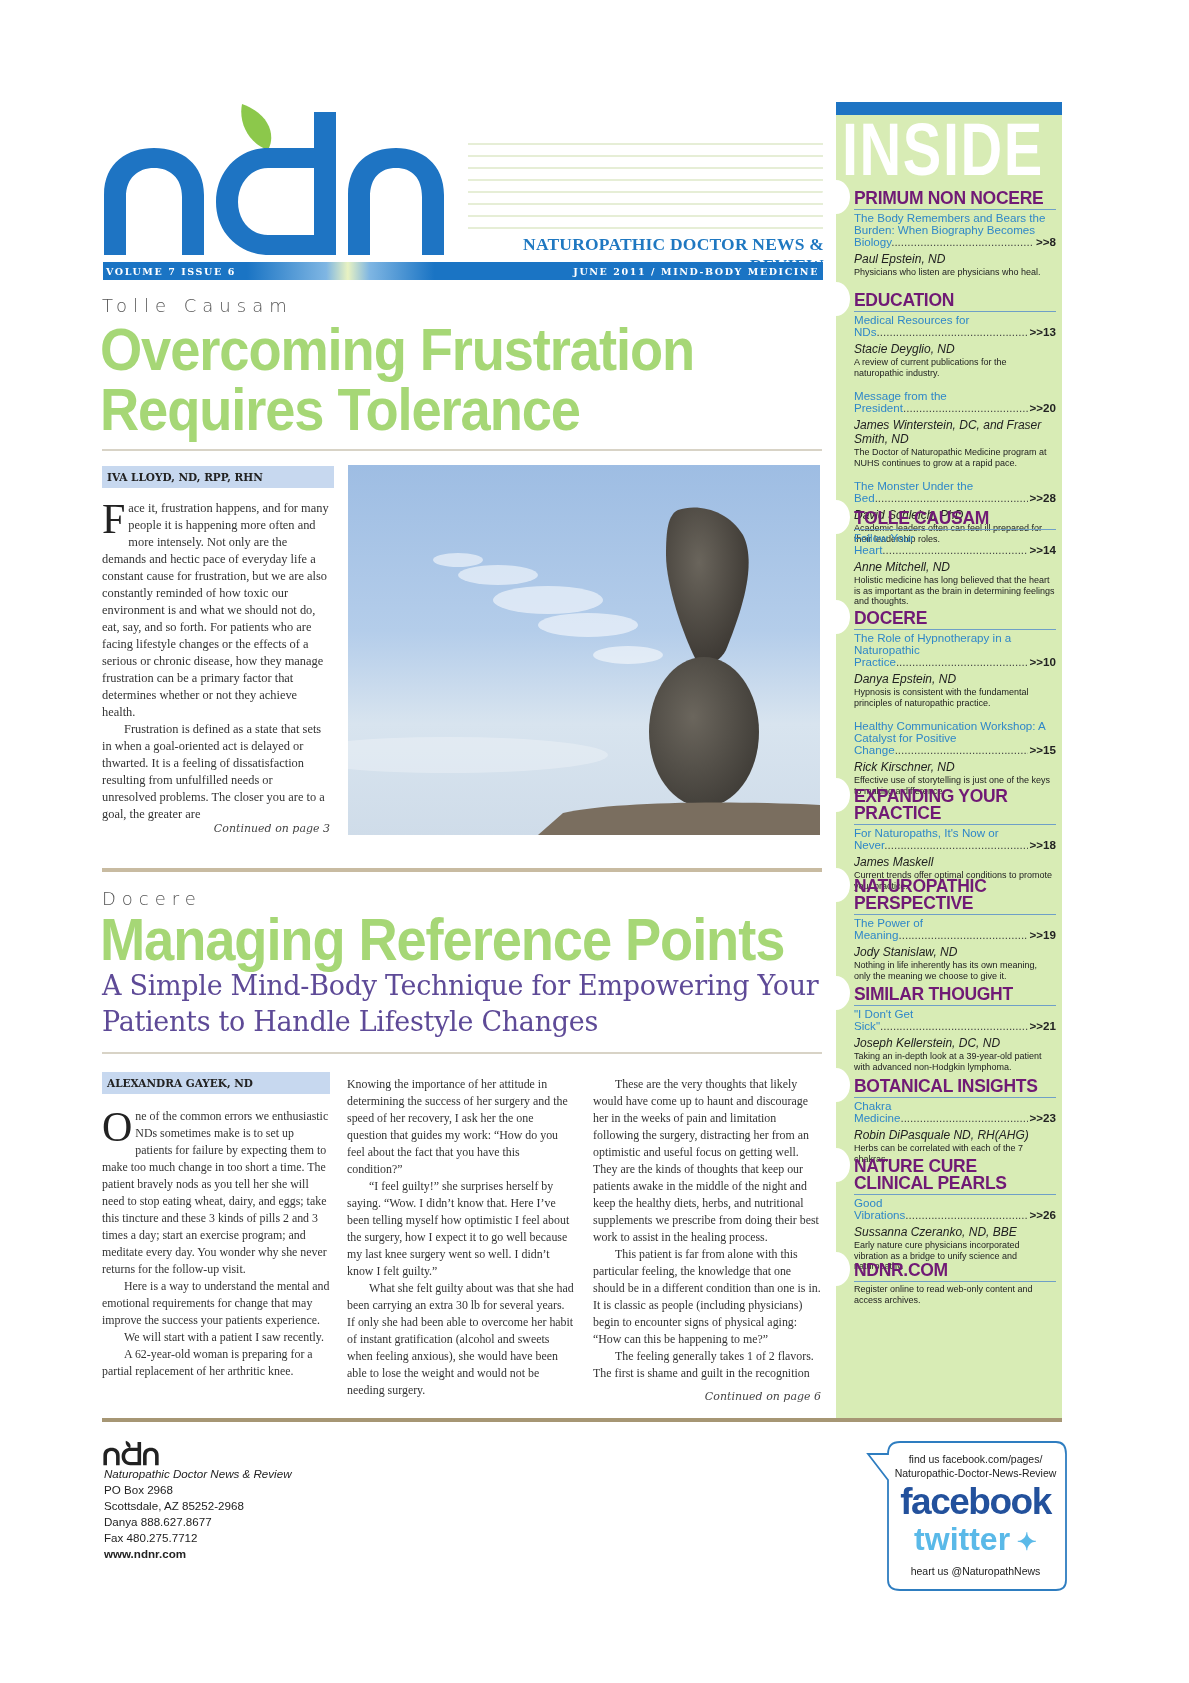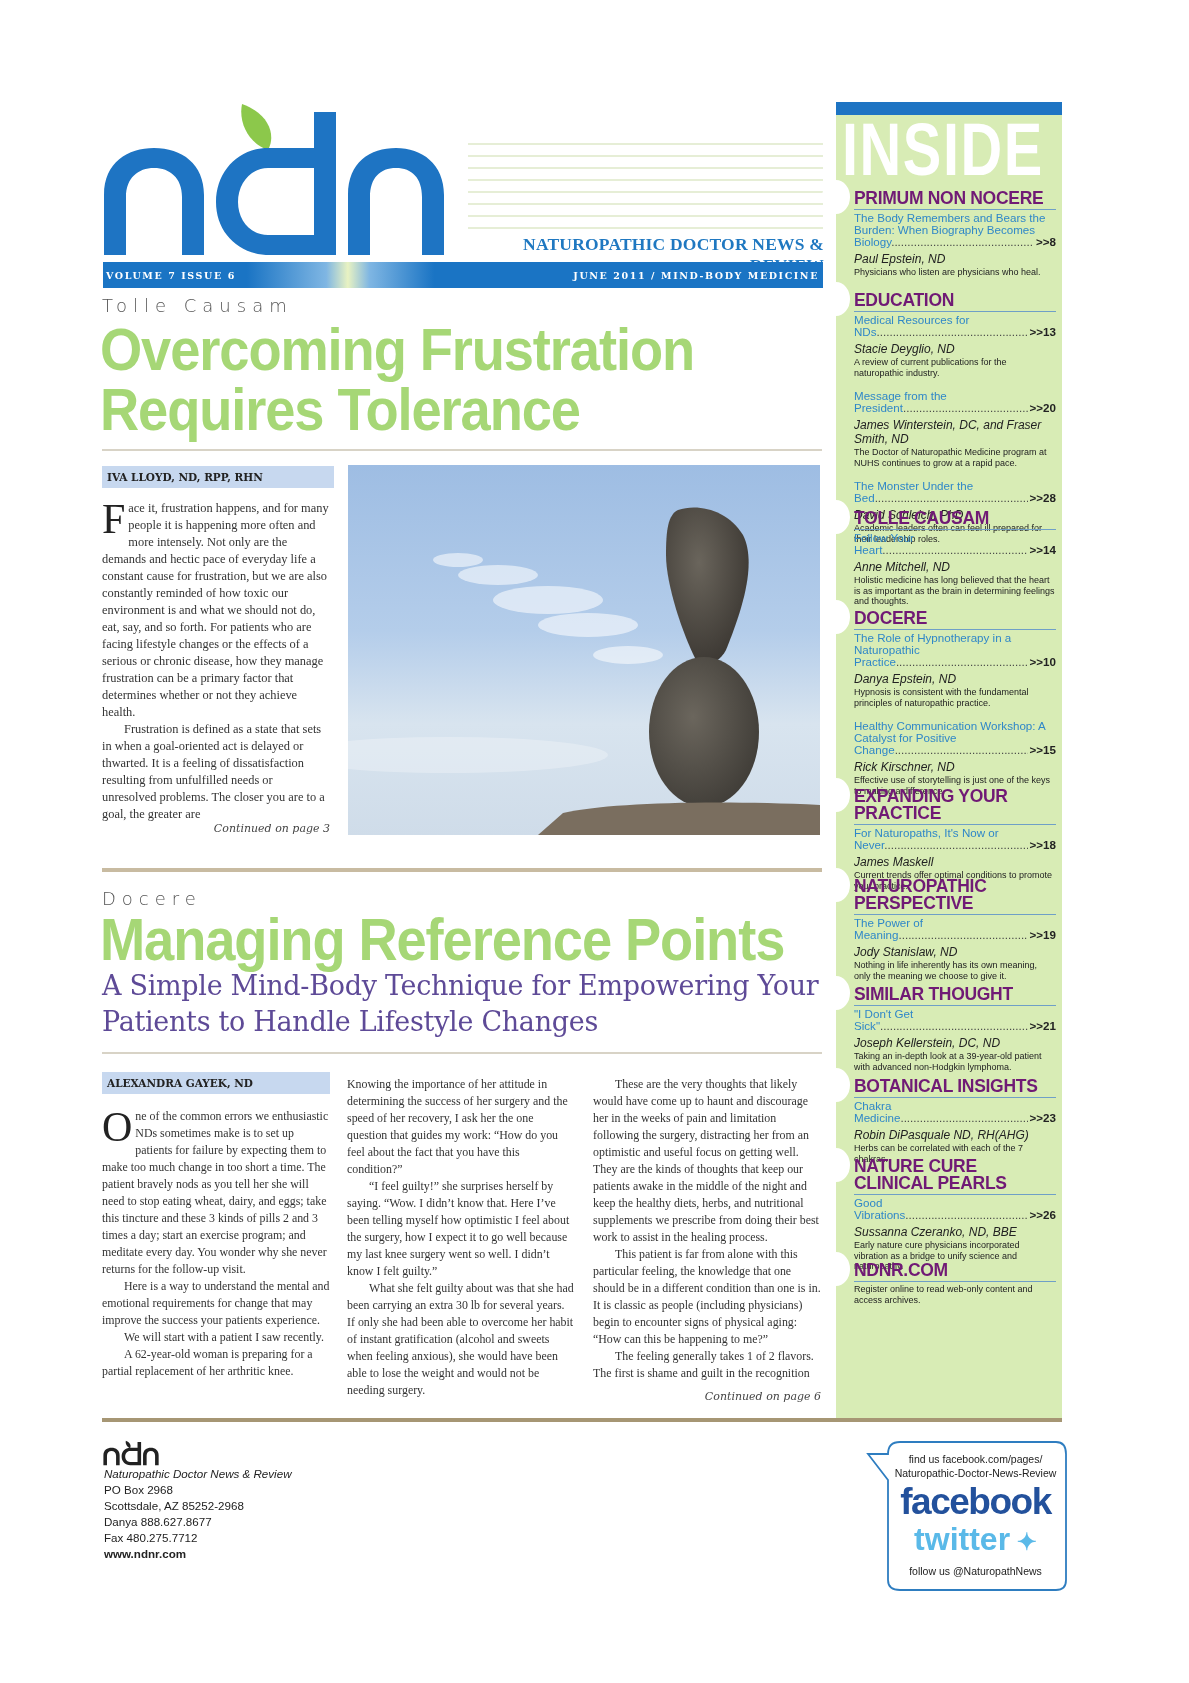--- a/index.html
+++ b/index.html
@@ -6,21 +6,21 @@
   html, body { width: 1189px; height: 1683px; background: #ffffff; overflow: hidden; }
   body { position: relative; font-family: "Liberation Serif", serif; color: #222; }
 
   
   .logo { position: absolute; left: 100px; top: 100px; width: 360px; height: 160px; }
   .logo svg { width: 100%; height: 100%; }
   .mast-lines { position: absolute; left: 468px; top: 143px; width: 355px; }
   .mast-lines div { height: 2px; background: #e6eed6; margin-bottom: 10px; }
   .pub-name { position: absolute; left: 466px; top: 234px; width: 358px; text-align: right;
     font-family: "Liberation Serif", serif; font-weight: bold; font-size: 17.5px; color: #1f78c1; letter-spacing: 0.2px; }
-  .vol-bar { position: absolute; left: 103px; top: 262px; width: 720px; height: 26px;
+  .vol-bar { position: absolute; left: 103px; top: 262px; width: 720px; height: 18px;
     background: linear-gradient(90deg, #1a74c4 0%, #1a74c4 20%, #7fb6e3 31%, #e8f2c2 34%, #7fb6e3 37%, #1a74c4 46%, #1a74c4 100%);
     color: #fff; font-family: "DejaVu Serif", serif; font-weight: bold; font-size: 9.5px; letter-spacing: 1.6px;
     display: flex; justify-content: space-between; align-items: center; padding: 0 4px 0 3px; }
 
   
   .kicker { position: absolute; font-family: "DejaVu Sans", sans-serif; font-size: 18px; letter-spacing: 6px; color: #555; font-weight: 300; }
   .kicker1 { left: 102px; top: 295px; }
   .headline { position: absolute; left: 100px; font-family: "Liberation Sans", sans-serif; font-weight: bold; color: #a6d776;
     font-size: 59px; line-height: 60px; letter-spacing: -1.2px; transform: scaleX(0.92); transform-origin: left top; white-space: nowrap; }
   .hl1 { top: 320px; }
@@ -309,14 +309,14 @@
 <div class="social">
   <svg class="social-bubble" viewBox="0 0 206 152">
     <path d="M26 14 Q26 2 38 2 L194 2 Q204 2 204 14 L204 140 Q204 150 194 150 L38 150 Q26 150 26 140 L26 40 L6 14 Z" fill="#fff" stroke="#2e7dc0" stroke-width="1.8"></path>
   </svg>
   <div class="social-text st1">
     <div>find us facebook.com/pages/</div>
     <div>Naturopathic-Doctor-News-Review</div>
   </div>
   <div class="social-text fb">facebook</div>
   <div class="social-text tw"><span>twitter</span><span style="font-size:24px;"> ✦</span></div>
-  <div class="social-text st2">follow us @NaturopathNews</div>
+  <div class="social-text st2">heart us @NaturopathNews</div>
 </div>
 
 </body></html>

